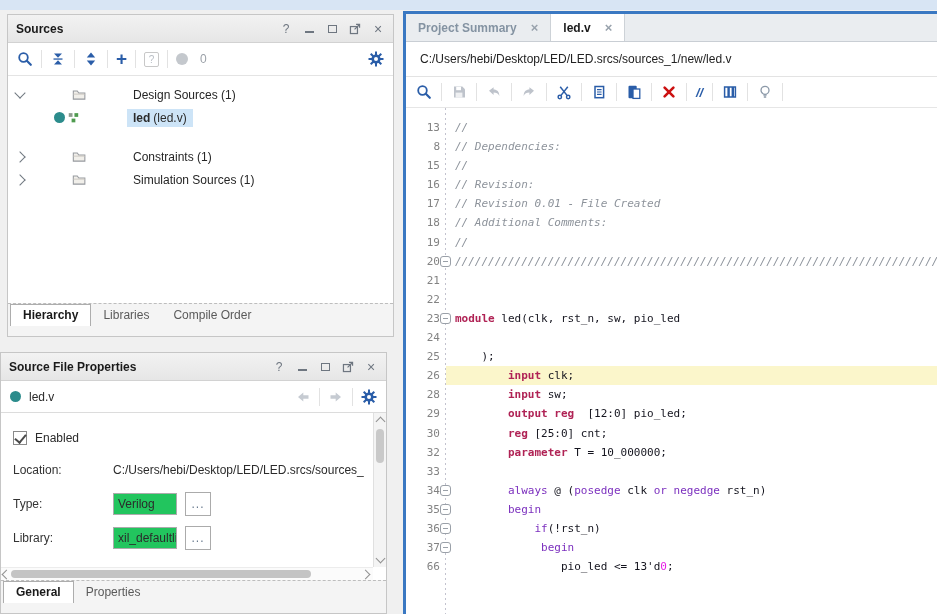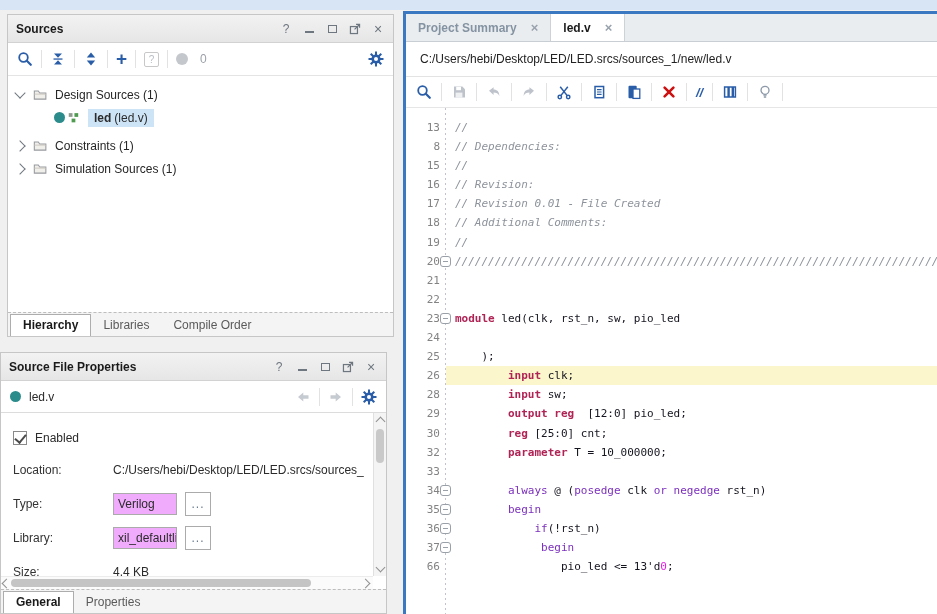--- a/index.html
+++ b/index.html
@@ -16,37 +16,37 @@
   .wbtn { width:14px; height:14px; display:flex; align-items:center; justify-content:center;
           font-size:12px; color:#6E7680; cursor:default; }
   .wbtn .bar { width:9px; height:2px; background:#6E7680; margin-top:6px; }
   .wbtn .box { width:9px; height:8px; border:1.5px solid #6E7680; }
   .icon16 { width:16px; height:16px; display:block; }
   .blue { color:#2A5DA8; }
   .gray-ic { color:#BEC3CB; }
   .vsep { width:1px; height:18px; background:#E2E2E2; }
   .subtab-bar { flex:0 0 24px; background:#F4F4F4; border-top:1px dashed #BDBDBD;
                 display:flex; align-items:flex-end; padding-left:2px; }
-  .subtab { padding:3px 12px 4px; color:#5A5A5A; margin-bottom:0; }
+  .subtab { padding:3px 12px 4px; color:#5A5A5A; margin-bottom:10px; }
   .subtab.active { background:#fff; border:1px solid #ADADAD; border-bottom:none;
                    font-weight:bold; color:#1a1a1a; }
 
   
   .top-strip { position:absolute; left:0; top:0; width:937px; height:10px; background:#D8E5F4; }
 
   
   #sources { left:7px; top:14px; width:387px; height:323px; }
   .ptoolbar { flex:0 0 33px; display:flex; align-items:center; gap:8px; padding:0 9px;
               border-bottom:1px solid #E4E4E4; background:#fff; }
   .badge-circle { width:12px; height:12px; border-radius:50%; background:#C4C8CD; display:inline-block; }
   .badge-num { color:#9BA1A8; margin-left:4px; }
   .helpbox { width:15px; height:15px; border:1px solid #C8C8C8; border-radius:2px; color:#B9BEC5;
              font-size:10px; display:flex; align-items:center; justify-content:center; }
   .tree { flex:1 1 auto; padding-top:8px; overflow:hidden; }
-  .trow { display:flex; align-items:center; height:21px; padding-left:8px; }
+  .trow { display:flex; align-items:center; height:21px; padding-left:8px;gap:39px; }
   .chev { width:8px; height:8px; border-right:1.6px solid #707880; border-bottom:1.6px solid #707880;
           display:inline-block; flex:0 0 auto; }
   .chev.right { transform:rotate(-45deg); margin-right:8px; }
   .chev.down  { transform:rotate(45deg); margin-right:8px; margin-top:-4px; }
   .ticon { width:16px; height:14px; margin-right:7px; flex:0 0 auto; }
   .tlabel { color:#262626; white-space:nowrap; }
   .sel-pill { background:#CDE4F7; padding:2px 6px; display:flex; align-items:center; }
   .sel-pill b { margin-right:3px; }
   .mod-icons { display:flex; align-items:center; gap:3px; margin:0 8px 0 2px; }
 
@@ -56,21 +56,21 @@
   .teal-dot { width:11px; height:11px; border-radius:50%; background:#2C8C8C; flex:0 0 auto; }
   .props-body { flex:1 1 auto; position:relative; overflow:hidden; padding:14px 14px 0 12px; }
   .chk-row { display:flex; align-items:center; height:22px; gap:8px; }
   .chkbox { width:14px; height:14px; border:1px solid #8A8A8A; background:#fff; position:relative; }
   .chkbox::after { content:""; position:absolute; left:3px; top:0px; width:5px; height:9px;
                    border-right:2px solid #4A4A4A; border-bottom:2px solid #4A4A4A; transform:rotate(40deg); }
   .frow { display:flex; align-items:center; height:26px; margin-top:8px; }
   .frow:first-of-type { margin-top:12px; }
   .flabel { width:100px; flex:0 0 100px; color:#333; }
   .fvalue { white-space:nowrap; overflow:hidden; }
-  .finput { height:22px; width:64px; background:#f0abfc; border:1px solid #ABABAB;
+  .finput { height:22px; width:64px; background:#22c55e; border:1px solid #ABABAB;
             display:flex; align-items:center; padding:0 4px; overflow:hidden; white-space:nowrap; }
   .dots-btn { width:26px; height:24px; border:1px solid #ABABAB; background:#fff; margin-left:8px;
               display:flex; align-items:center; justify-content:center; color:#66788C; letter-spacing:1px; }
   .vscroll { position:absolute; right:0; top:0; bottom:0; width:13px; background:#F4F4F4; border-left:1px solid #E0E0E0; }
   .vthumb { position:absolute; left:2px; top:16px; width:8px; height:34px; background:#C9C9C9; border-radius:4px; }
   .arr-up, .arr-dn { position:absolute; left:3px; width:7px; height:7px; border-right:1.5px solid #909090; border-bottom:1.5px solid #909090; }
   .arr-up { top:5px; transform:rotate(-135deg); }
   .arr-dn { bottom:5px; transform:rotate(45deg); }
   .hscroll { flex:0 0 13px; position:relative; background:#FBFBFB; border-top:1px solid #ECECEC; margin-right:13px; }
   .hthumb { position:absolute; left:10px; top:2px; height:8px; width:300px; background:#C4C4C4; border-radius:4px; }
@@ -251,21 +251,21 @@
           <span class="teal-dot"></span>
           <svg style="width:12px;height:12px" viewBox="0 0 16 16">
               <use href="#i-module-sq"></use>
             </svg>
         </span>
         <span class="sel-pill">
           <b>led</b>
           <span>(led.v)</span>
         </span>
       </div>
-      <div class="trow" style="margin-top:7px">
+      <div class="trow" style="margin-top:18px">
         <span class="chev right"></span>
         <svg class="ticon" viewBox="0 0 16 16">
             <use href="#i-folder"></use>
           </svg>
         <span class="tlabel"><span>Constraints</span> <span>(1)</span></span>
       </div>
       <div class="trow" style="margin-top:2px">
         <span class="chev right"></span>
         <svg class="ticon" viewBox="0 0 16 16">
             <use href="#i-folder"></use>

